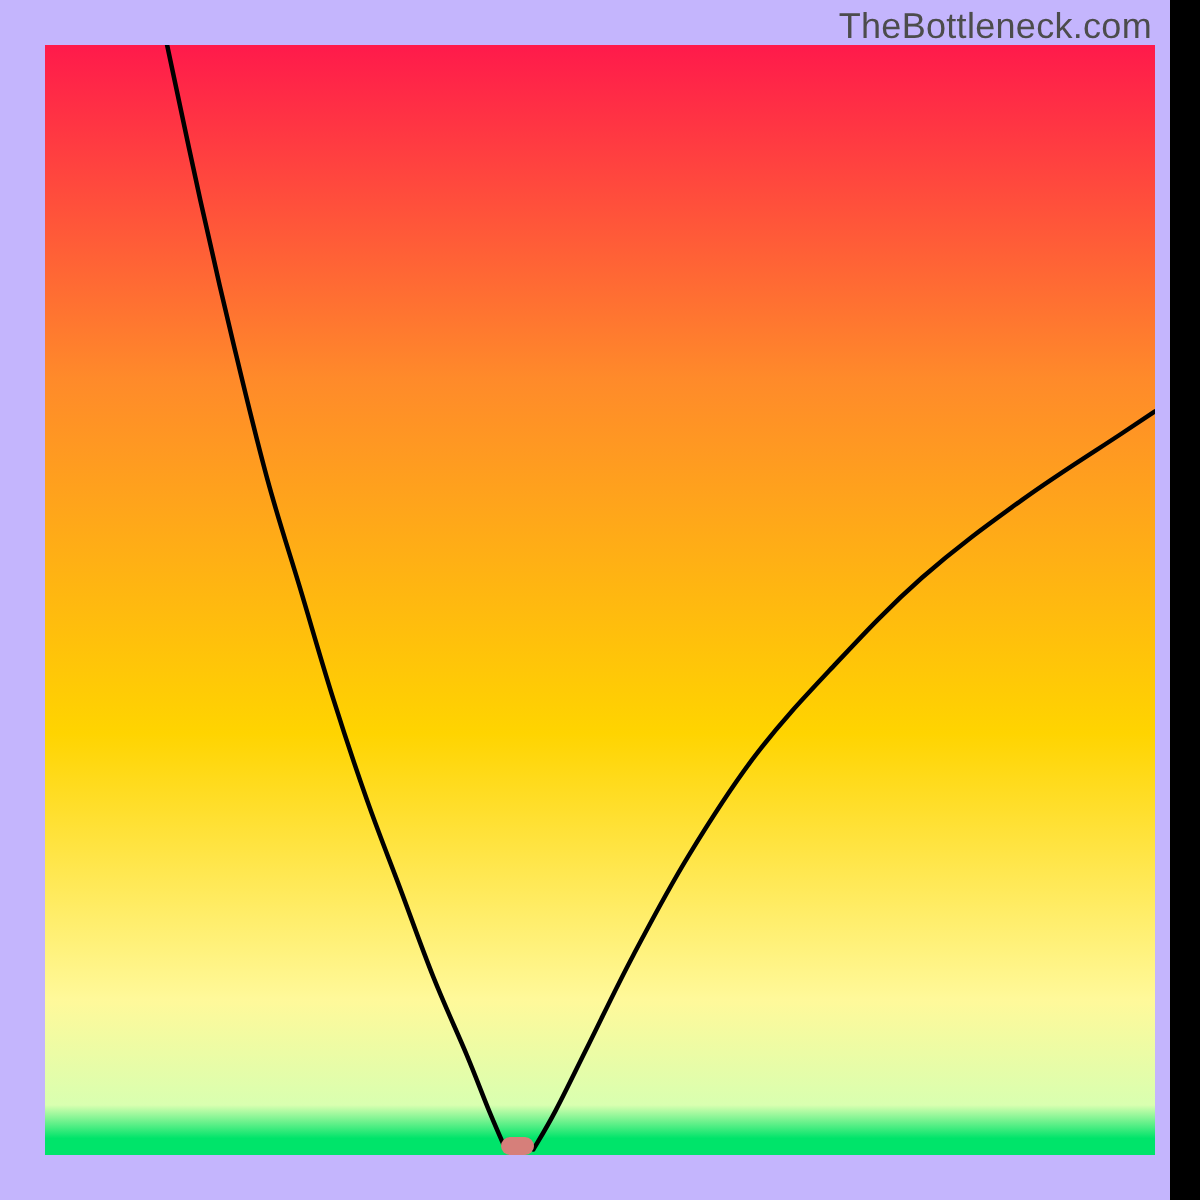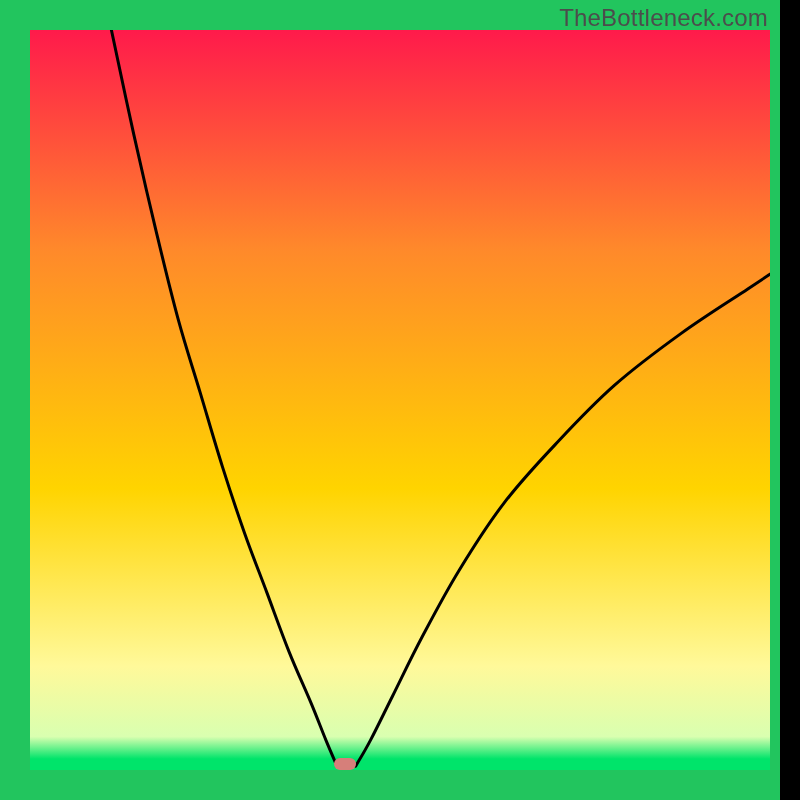--- a/index.html
+++ b/index.html
@@ -10,21 +10,21 @@
     overflow: hidden;
     background: #000;
     font-family: Arial, Helvetica, sans-serif;
   }
   .frame {
     position: absolute;
     left: 0;
     top: 0;
     width: 780px;
     height: 800px;
-    background: #22c55e;
+    background: #c4b5fd;
   }
   .plot-area {
     position: absolute;
     left: 30px;
     top: 30px;
     width: 740px;
     height: 740px;
     overflow: hidden;
   }
   .gradient {

